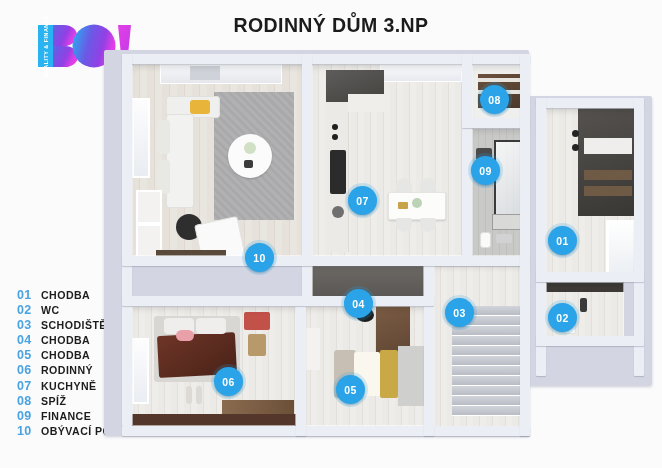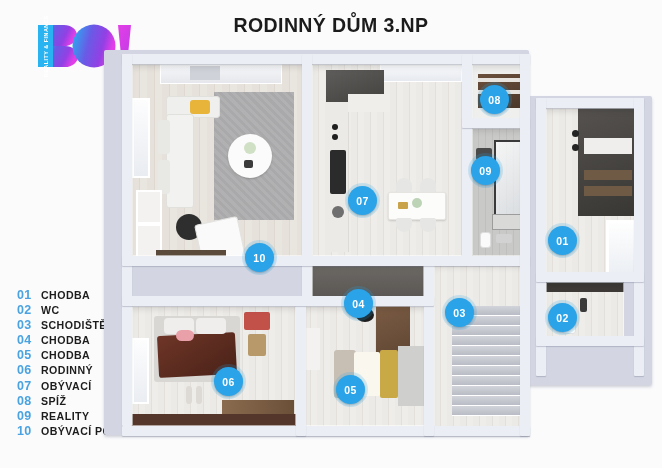--- a/index.html
+++ b/index.html
@@ -139,29 +139,29 @@
   <div class="leg-row">
     <span class="leg-num">05</span>
     <span class="leg-lab">CHODBA</span>
   </div>
   <div class="leg-row">
     <span class="leg-num">06</span>
     <span class="leg-lab">RODINNÝ</span>
   </div>
   <div class="leg-row">
     <span class="leg-num">07</span>
-    <span class="leg-lab">OBÝVACÍ</span>
+    <span class="leg-lab">KUCHYNĚ</span>
   </div>
   <div class="leg-row">
     <span class="leg-num">08</span>
     <span class="leg-lab">SPÍŽ</span>
   </div>
   <div class="leg-row">
     <span class="leg-num">09</span>
-    <span class="leg-lab">REALITY</span>
+    <span class="leg-lab">FINANCE</span>
   </div>
   <div class="leg-row">
     <span class="leg-num">10</span>
     <span class="leg-lab">OBÝVACÍ POKOJ</span>
   </div>
 </div>
 
 <div id="plan">
 
   <div class="slab slabMain"></div>

